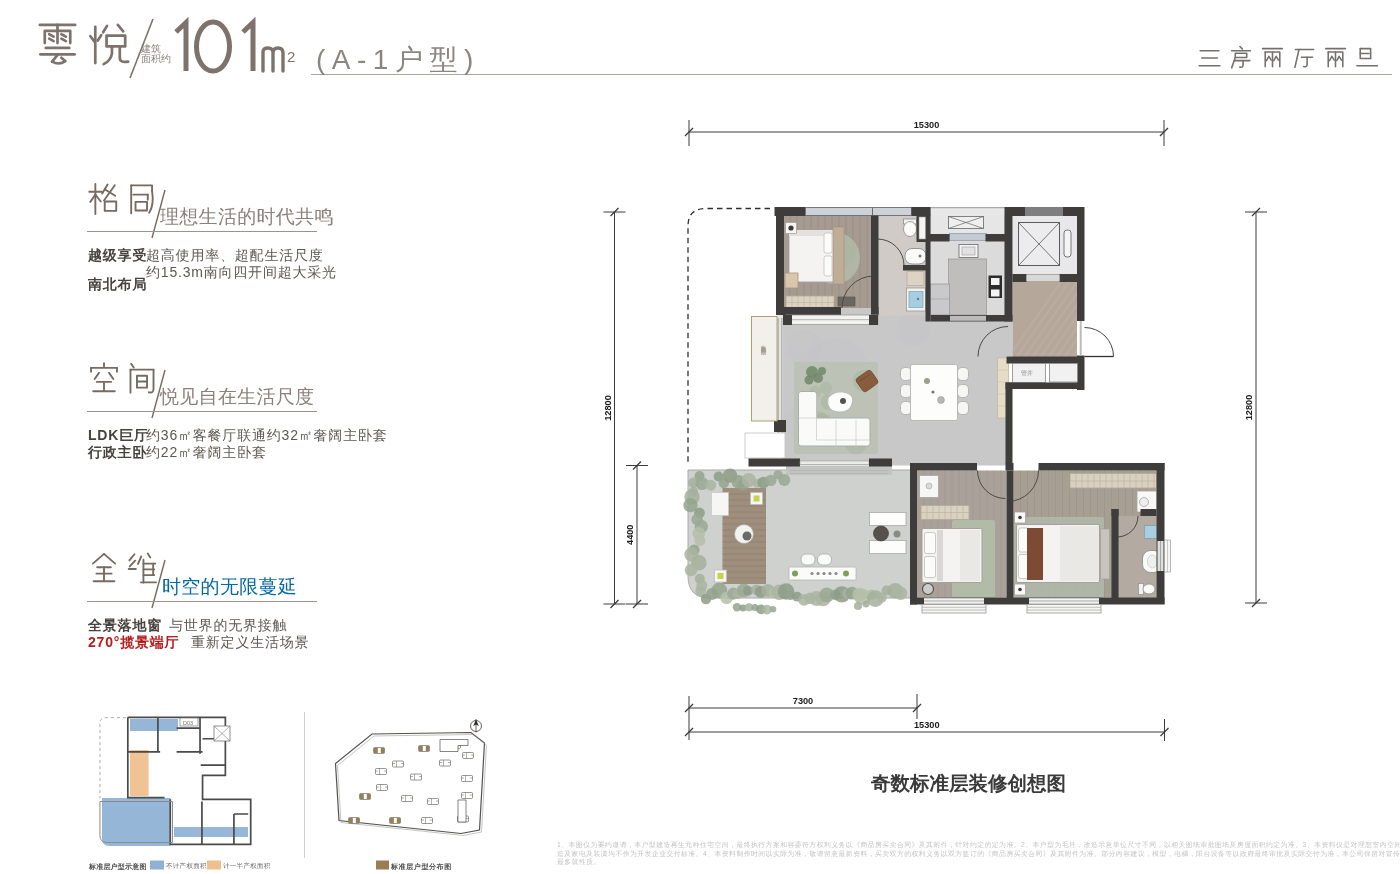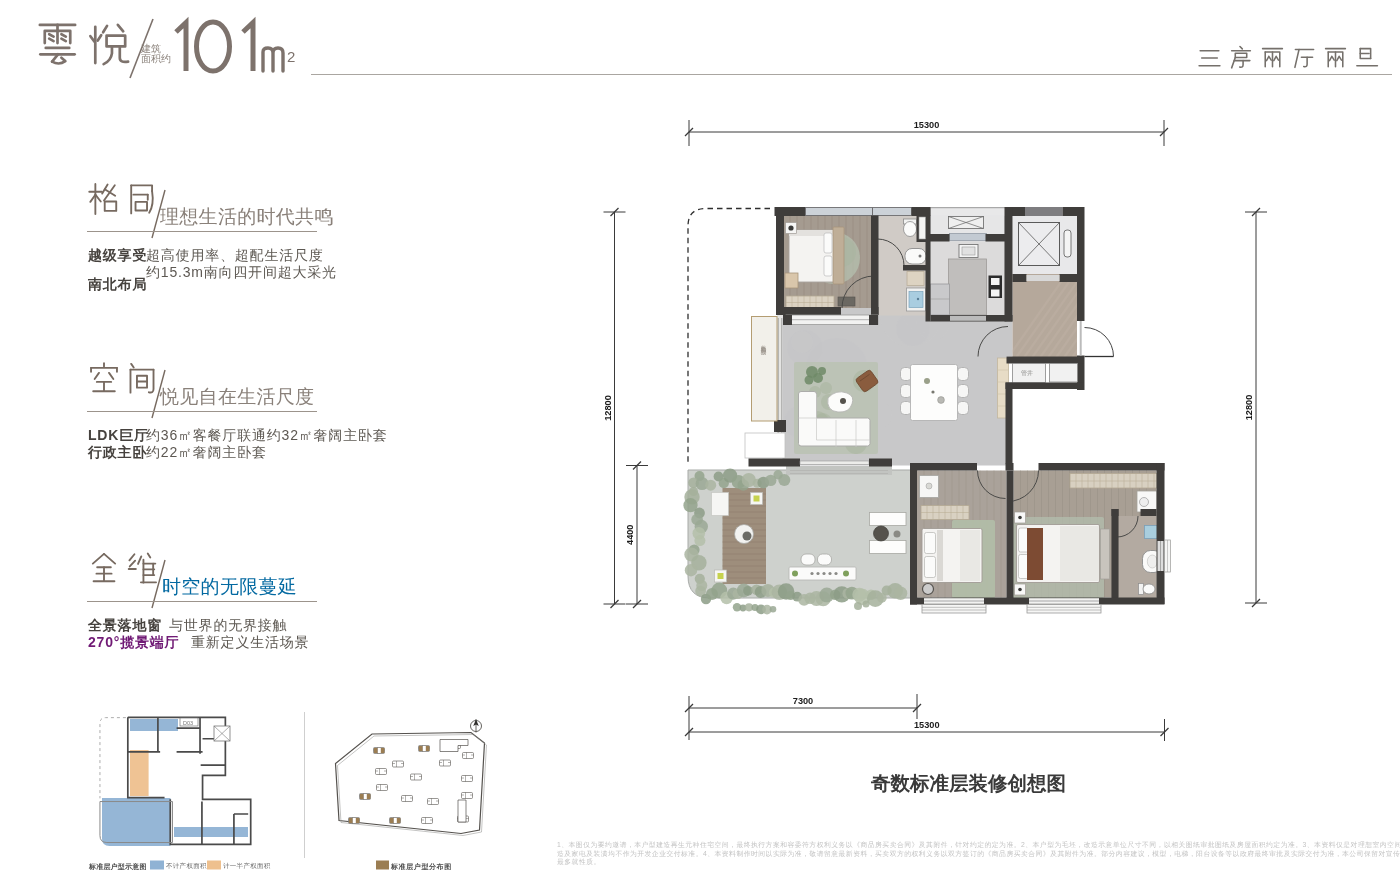--- a/index.html
+++ b/index.html
@@ -816,34 +816,35 @@
           <path d="M-5.5,-0.5 h2.5 M3,-0.5 h2.5 M-1.5,-3 v6" stroke="#55524e" stroke-width="0.45" fill="none"></path>
         </g>
 <path d="M440,739.5 h28 v6 h-10 v6 h-18 Z" fill="#fff" stroke="#55524e" stroke-width="0.7"></path>
 <path d="M458,800 h8 v22 h-8 Z" fill="#fff" stroke="#55524e" stroke-width="0.7"></path>
 <circle cx="476" cy="726" r="5.5" fill="none" stroke="#55524e" stroke-width="0.9"></circle>
 <line x1="476" y1="732.5" x2="476" y2="719" stroke="#55524e" stroke-width="0.9"></line>
 <path d="M476,719.5 L473.2,726 L476,724.5 L478.8,726 Z" fill="#2e2c2a"></path>
 </g>
 </svg>
 <div class="t" style="left:141px;top:44px;font-size:10px;color:#8a817a;line-height:10px;">建筑<br>面积约</div>
+<div class="t" style="left:316px;top:41px;font-size:28px;color:#8a8580;letter-spacing:6.5px;">(A-1户型)</div>
 <div class="t" style="left:160px;top:204px;font-size:19px;color:#8a817a;letter-spacing:0.3px;">理想生活的时代共鸣</div>
 <div class="t" style="left:160px;top:384px;font-size:19px;color:#8a817a;letter-spacing:0.3px;">悦见自在生活尺度</div>
 <div class="t" style="left:162px;top:574px;font-size:19px;color:#0369a1;letter-spacing:0.3px;">时空的无限蔓延</div>
 <div class="t" style="left:88px;top:247px;font-size:14px;font-weight:bold;color:#46423e;letter-spacing:0.8px;">越级享受</div>
 <div class="t" style="left:146px;top:247px;font-size:14px;color:#5d5852;letter-spacing:0.8px;">超高使用率、超配生活尺度</div>
 <div class="t" style="left:88px;top:276px;font-size:14px;font-weight:bold;color:#46423e;letter-spacing:0.8px;">南北布局</div>
 <div class="t" style="left:146px;top:263.5px;font-size:14px;color:#5d5852;letter-spacing:0.8px;">约15.3m南向四开间超大采光</div>
 <div class="t" style="left:88px;top:427px;font-size:14px;font-weight:bold;color:#46423e;letter-spacing:0.8px;">LDK巨厅</div>
 <div class="t" style="left:146px;top:427px;font-size:14px;color:#5d5852;letter-spacing:0.8px;">约36㎡客餐厅联通约32㎡奢阔主卧套</div>
 <div class="t" style="left:88px;top:443.5px;font-size:14px;font-weight:bold;color:#46423e;letter-spacing:0.8px;">行政主卧</div>
 <div class="t" style="left:146px;top:443.5px;font-size:14px;color:#5d5852;letter-spacing:0.8px;">约22㎡奢阔主卧套</div>
 <div class="t" style="left:88px;top:617px;font-size:14px;font-weight:bold;color:#46423e;letter-spacing:0.8px;">全景落地窗</div>
 <div class="t" style="left:169px;top:617px;font-size:14px;color:#5d5852;letter-spacing:0.8px;">与世界的无界接触</div>
-<div class="t" style="left:88px;top:633.5px;font-size:14px;font-weight:bold;color:#701a75;letter-spacing:0.8px;text-align:center;">270°揽景端厅</div>
+<div class="t" style="left:88px;top:633.5px;font-size:14px;font-weight:bold;color:#b91c1c;letter-spacing:0.8px;text-align:center;">270°揽景端厅</div>
 <div class="t" style="left:191px;top:633.5px;font-size:14px;color:#5d5852;letter-spacing:0.8px;">重新定义生活场景</div>
 <div class="t" style="left:871px;top:770px;font-size:19.5px;font-weight:bold;color:#3a3a3a;letter-spacing:0px;">奇数标准层装修创想图</div>
 <div class="t" style="left:89px;top:861.5px;font-size:7px;font-weight:bold;color:#4a4a4a;letter-spacing:0.2px;">标准层户型示意图</div>
 <div class="t" style="left:166px;top:862px;font-size:6.5px;color:#6a6a6a;letter-spacing:0.3px;">不计产权面积</div>
 <div class="t" style="left:223px;top:862px;font-size:6.5px;color:#6a6a6a;letter-spacing:0.3px;">计一半产权面积</div>
 <div class="t" style="left:391px;top:861.5px;font-size:7px;font-weight:bold;color:#4a4a4a;letter-spacing:0.6px;">标准层户型分布图</div>
 <div class="t" style="left:557px;top:840px;font-size:6.8px;color:#c3c3c3;letter-spacing:0.5px;">1、本图仅为要约邀请，本户型建造再生元种住宅空间，最终执行方案和容委符方权利义务以《商品房买卖合同》及其附件，针对约定的定为准。2、本户型为毛坯，改造示意单位尺寸不同，以相关图纸审批图纸及房屋面积约定为准。3、本资料仅是对理想室内空间的创想概念示意，本交付标准装饰，部分构造模型形象装饰家电及设备交付标准尺寸为准</div>
 <div class="t" style="left:557px;top:848.5px;font-size:6.8px;color:#c3c3c3;letter-spacing:0.5px;">造及家电及装潢均不作为开发企业交付标准。4、本资料制作时间以实际为准，敬请留意最新资料，买卖双方的权利义务以双方签订的《商品房买卖合同》及其附件为准。部分内容建议，模型，电梯，阳台设备等以政府最终审批及实际交付为准，本公司保留对宣传资料修改的权利，敬请留意最新资料具体政府部门最终核准文件为准面积建筑面积</div>
 <div class="t" style="left:557px;top:857px;font-size:6.8px;color:#c3c3c3;letter-spacing:0.5px;">最多就性质。</div>
 </div>

